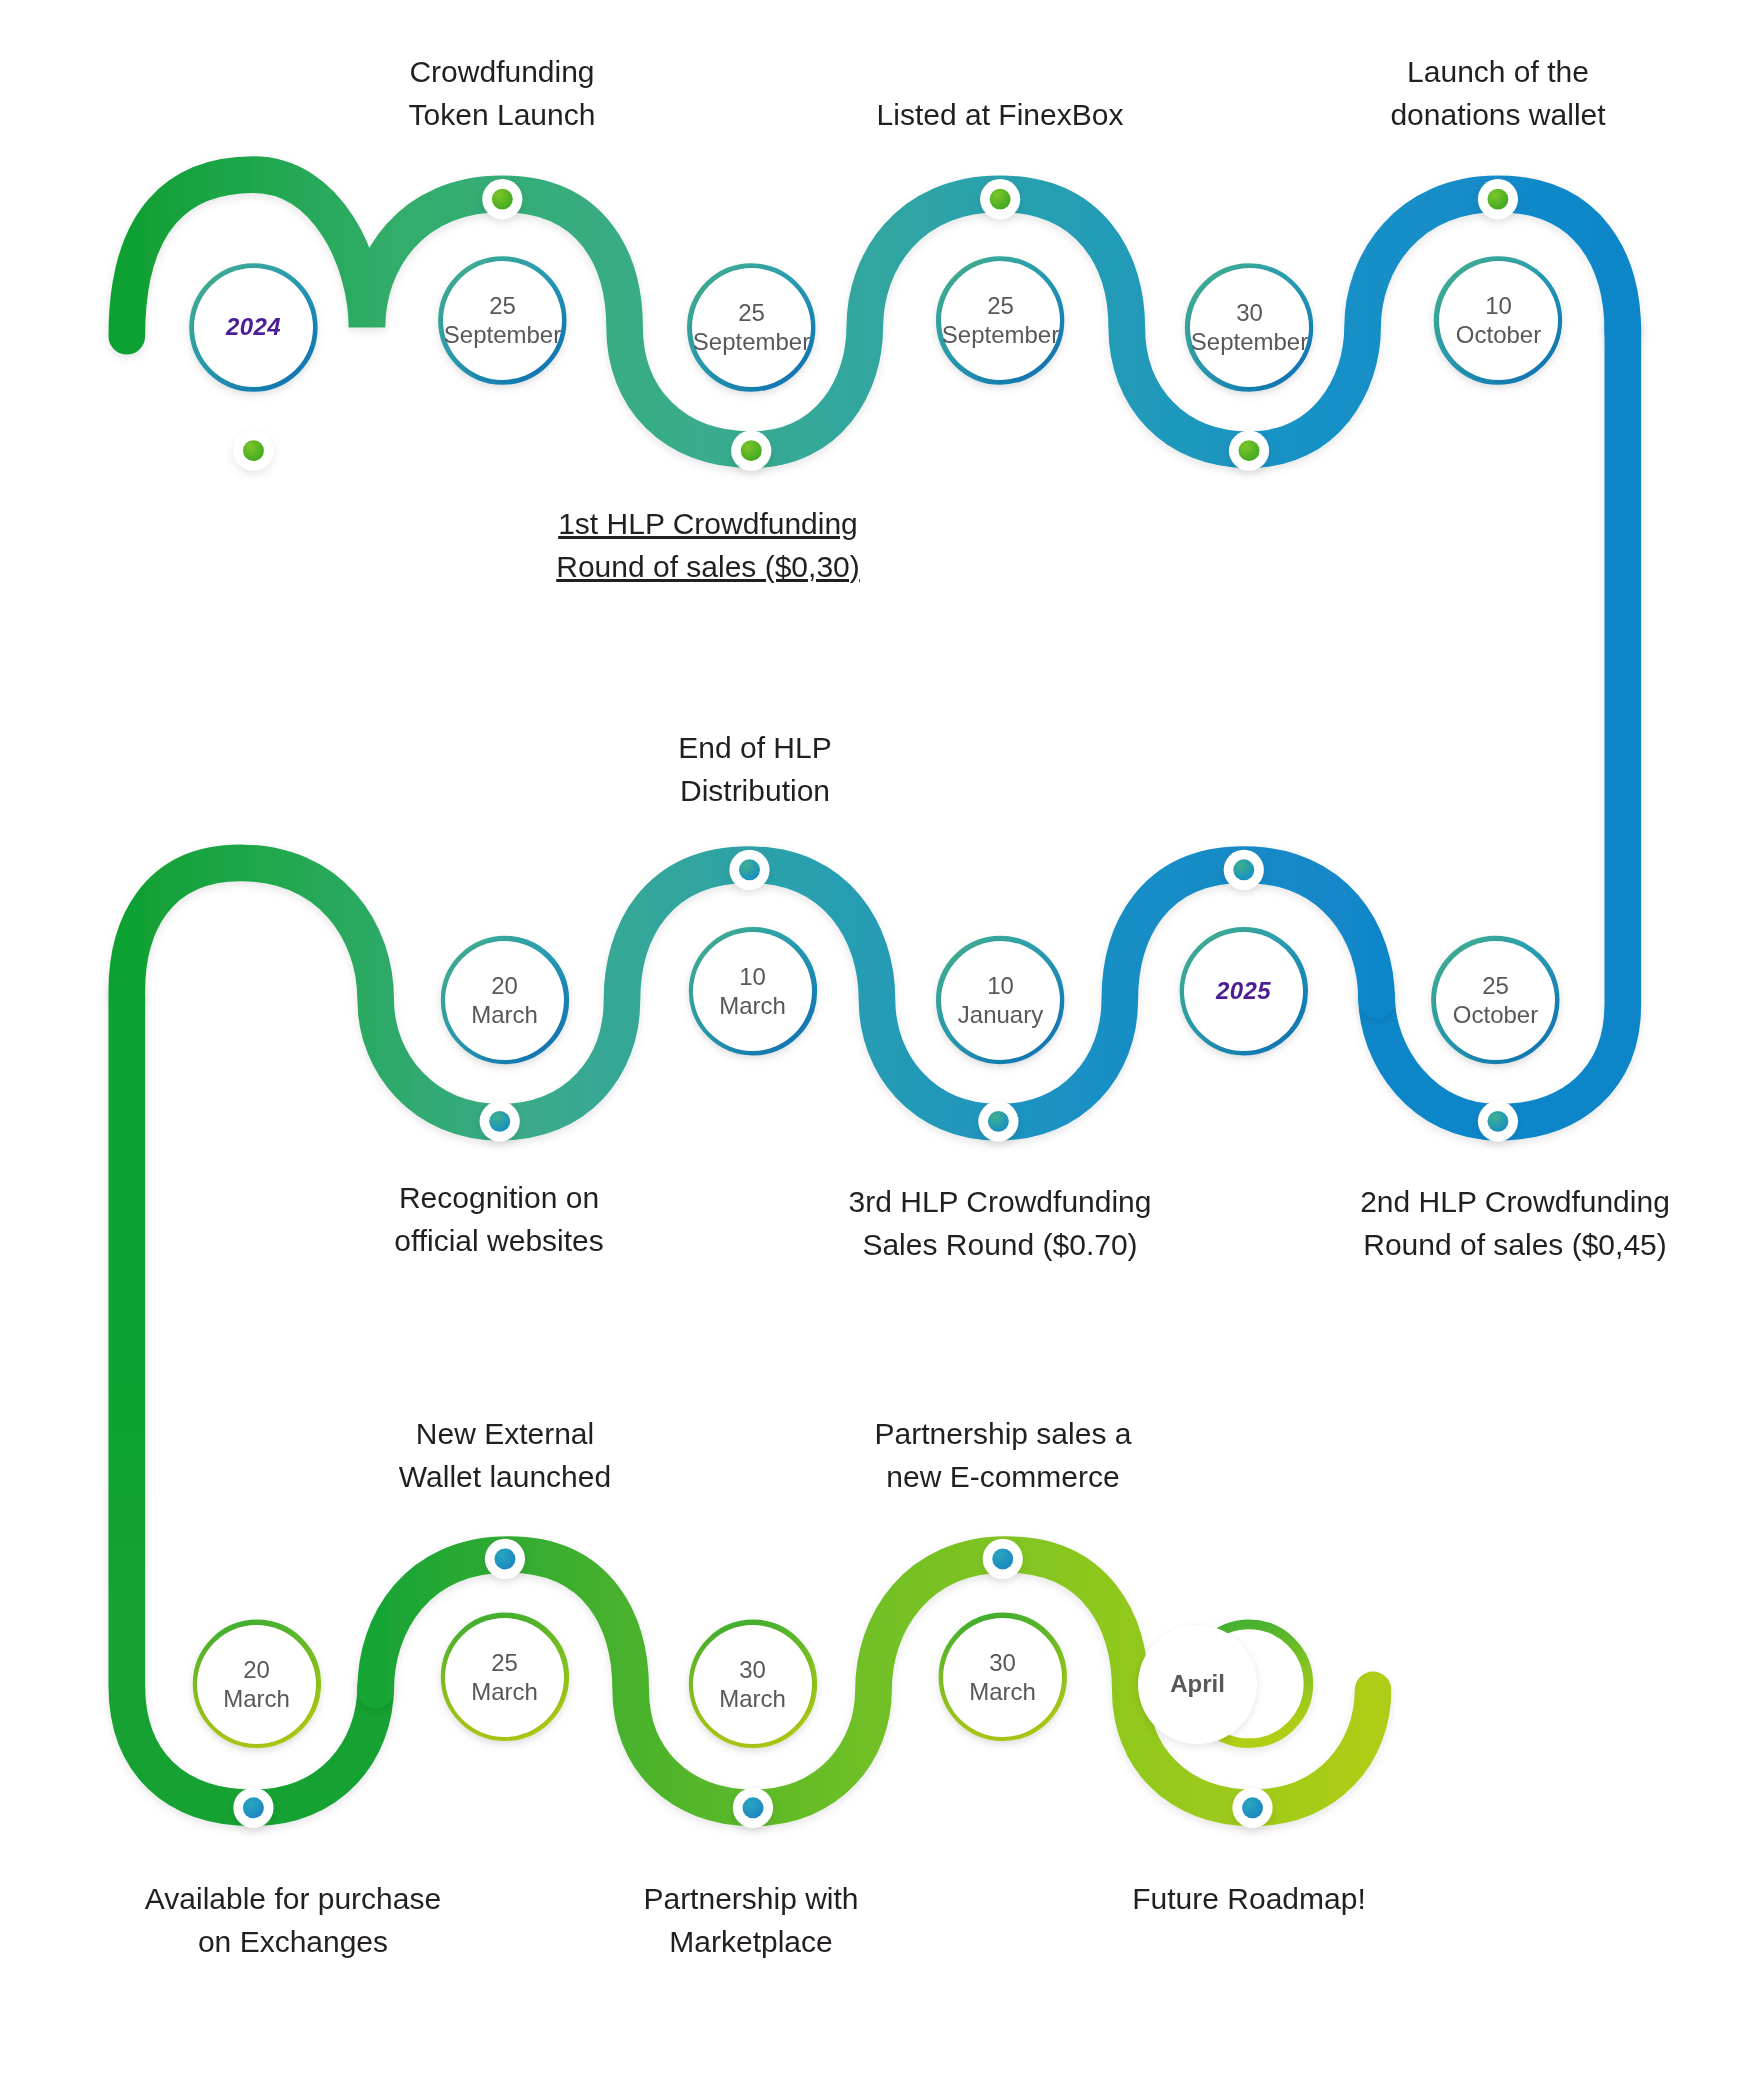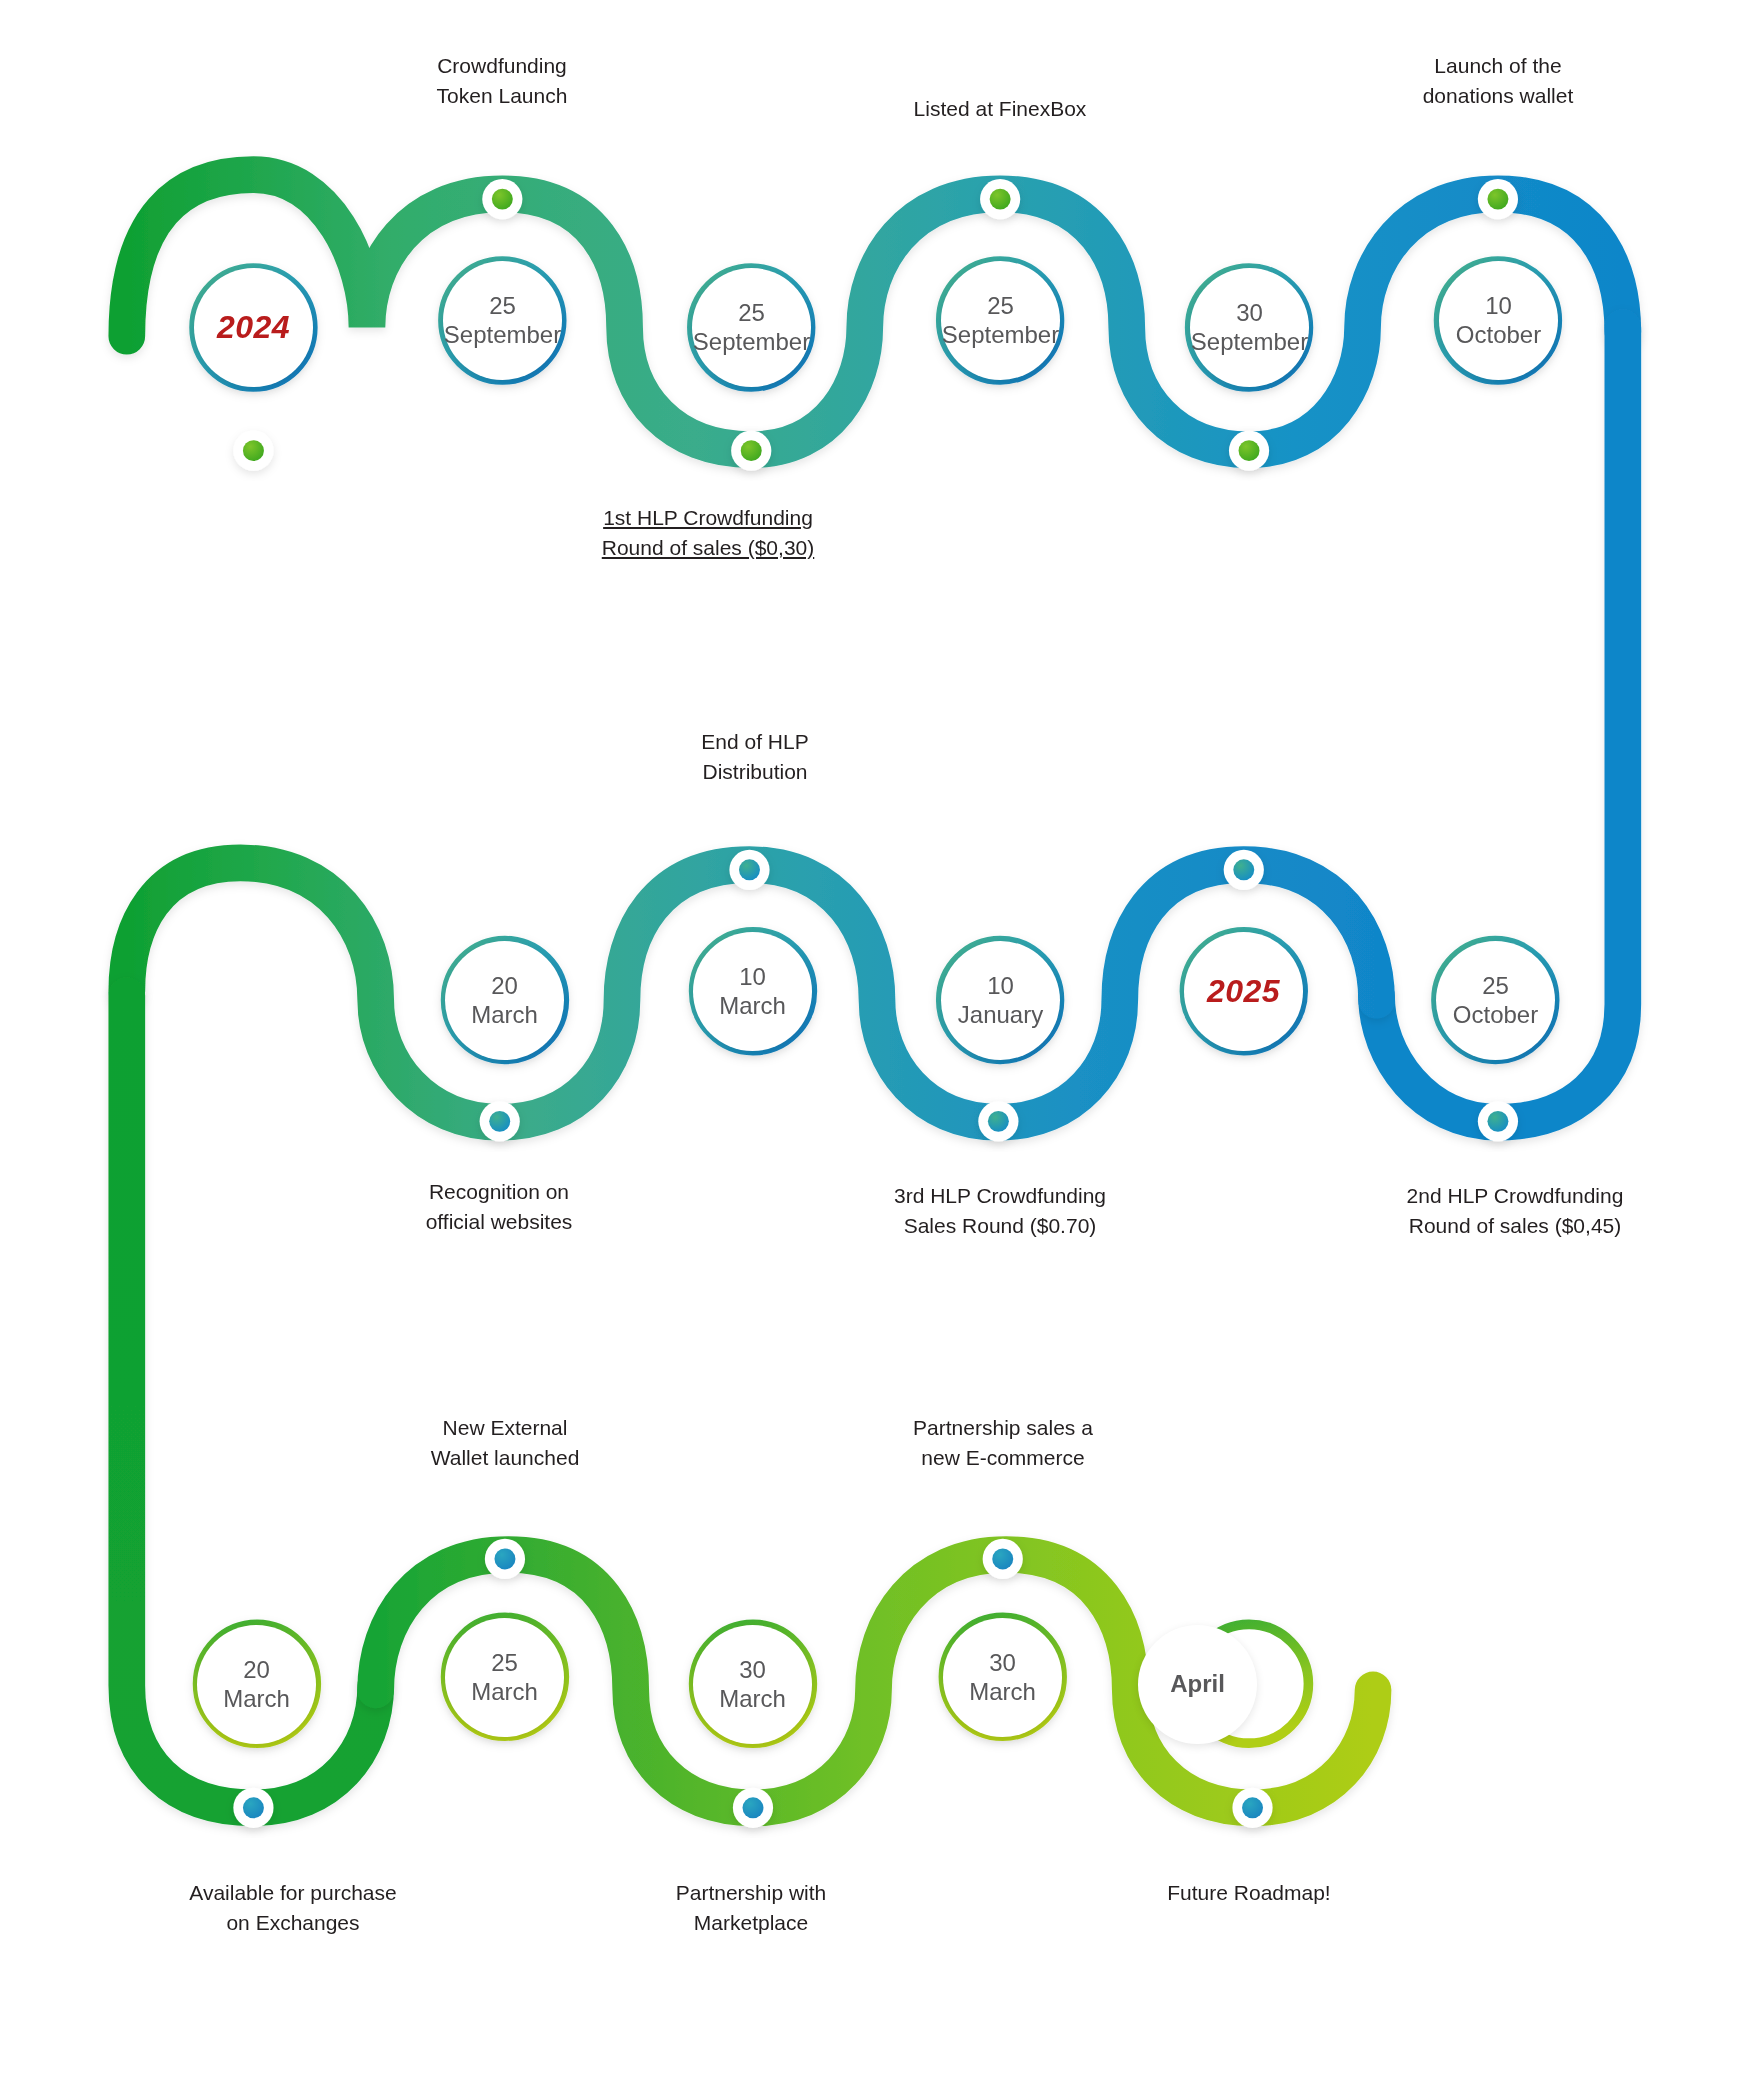--- a/index.html
+++ b/index.html
@@ -8,25 +8,25 @@
   #stage{position:absolute;left:0;top:0;width:1747px;height:2096px;}
   svg.ribbon{position:absolute;left:0;top:0;width:1747px;height:2096px;}
 
   
   .node{position:absolute;border-radius:50%;background:#ffffff;
         display:flex;align-items:center;justify-content:center;
         text-align:center;box-sizing:border-box;
         box-shadow:0 2.6px 8.7px rgba(0,0,0,.10);}
   .node .inner{position:relative;z-index:2;line-height:1.18;
         color:#58585a;font-size:24px;white-space:nowrap;}
-  .node.year .inner{color:#b91c1c;font-weight:bold;font-style:italic;
-        font-size:32px;letter-spacing:0.4px;}
+  .node.year .inner{color:#4c1d95;font-weight:bold;font-style:italic;
+        font-size:24px;letter-spacing:0.4px;}
 
   
-  .lbl{position:absolute;color:#231f20;font-size:21px;line-height:1.42;
+  .lbl{position:absolute;color:#231f20;font-size:30px;line-height:1.42;
        text-align:center;white-space:pre-line;z-index:7;}
 </style>
 </head>
 <body>
 
 <div id="stage">
 
   <svg class="ribbon" viewBox="0 0 2000 2400" aria-hidden="true">
     <defs>
       <linearGradient id="gRow1" x1="0" y1="0" x2="1" y2="0">

